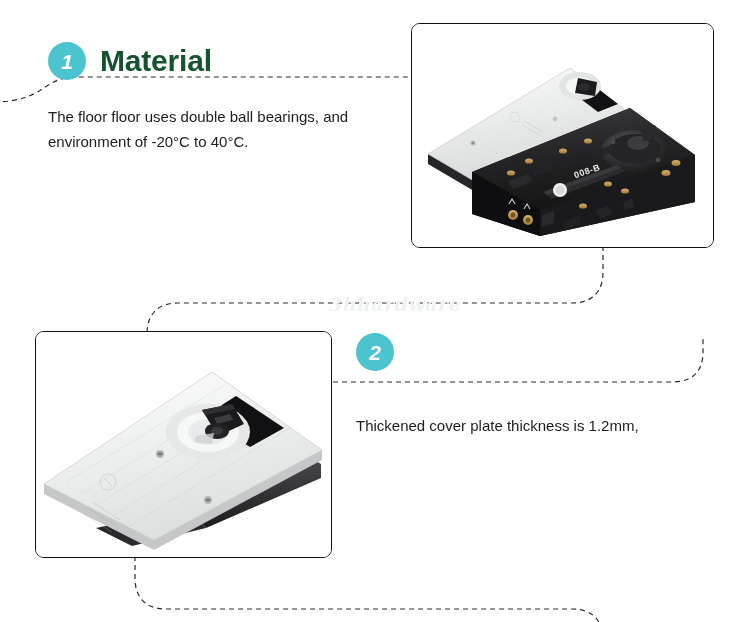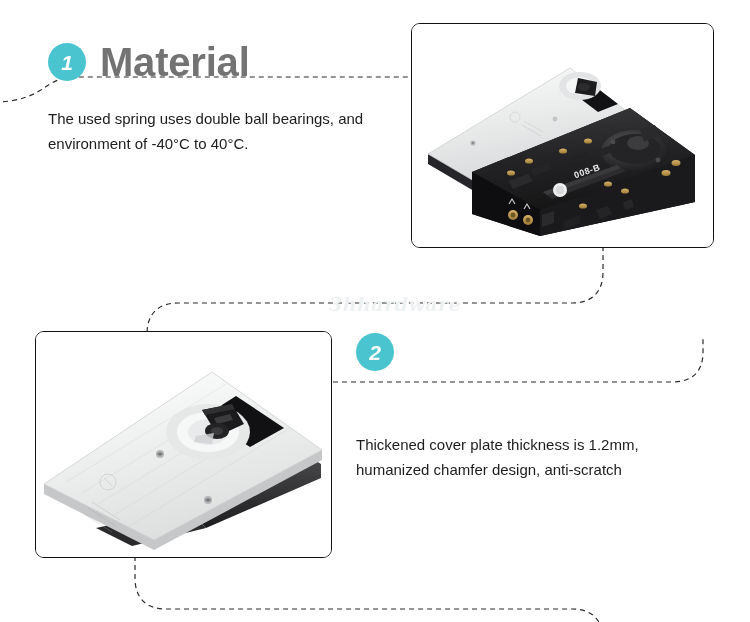--- a/index.html
+++ b/index.html
@@ -66,23 +66,23 @@
     display: flex;
     align-items: center;
     justify-content: center;
     font-size: 21px;
     font-weight: bold;
     font-style: italic;
     line-height: 1;
     flex: 0 0 auto;
   }
   .sec-title {
-    font-size: 40px;
+    font-size: 30px;
     font-weight: bold;
-    color: #737373;
+    color: #14532d;
     letter-spacing: -0.2px;
     line-height: 1;
     white-space: nowrap;
   }
   .sec-body {
     font-size: 15px;
     line-height: 25px;
     color: #1d1d1d;
   }
   .sec-body p { margin: 0; }
@@ -117,32 +117,31 @@
   </svg>
 
   <div class="watermark">3hhardware</div>
 
   <div class="section" style="left:48px; top:42px; width:360px;">
     <div class="sec-head">
       <div class="badge">1</div>
       <div class="sec-title">Material</div>
     </div>
     <div class="sec-body" style="margin-top:24px;">
-      <p>The used spring uses double ball bearings, and</p>
-      <p>environment of -40°C to 40°C.</p>
+      <p>The floor floor uses double ball bearings, and</p>
+      <p>environment of -20°C to 40°C.</p>
     </div>
   </div>
 
   <div class="section" style="left:356px; top:333px; width:350px;">
     <div class="sec-head">
       <div class="badge">2</div>
     </div>
-    <div class="sec-body" style="margin-top:61px;">
+    <div class="sec-body" style="margin-top:42px;">
       <p>Thickened cover plate thickness is 1.2mm,</p>
-      <p>humanized chamfer design, anti-scratch</p>
     </div>
   </div>
 
   <div class="photo-card" style="left:411px; top:23px; width:301px; height:223px;">
     <svg viewBox="0 0 301 223" width="301" height="223">
       <defs>
         <linearGradient id="plateTop" x1="0" y1="0" x2="0.35" y2="1">
           <stop offset="0%" stop-color="#fdfdfd"></stop>
           <stop offset="45%" stop-color="#eceded"></stop>
           <stop offset="100%" stop-color="#d8dadb"></stop>

